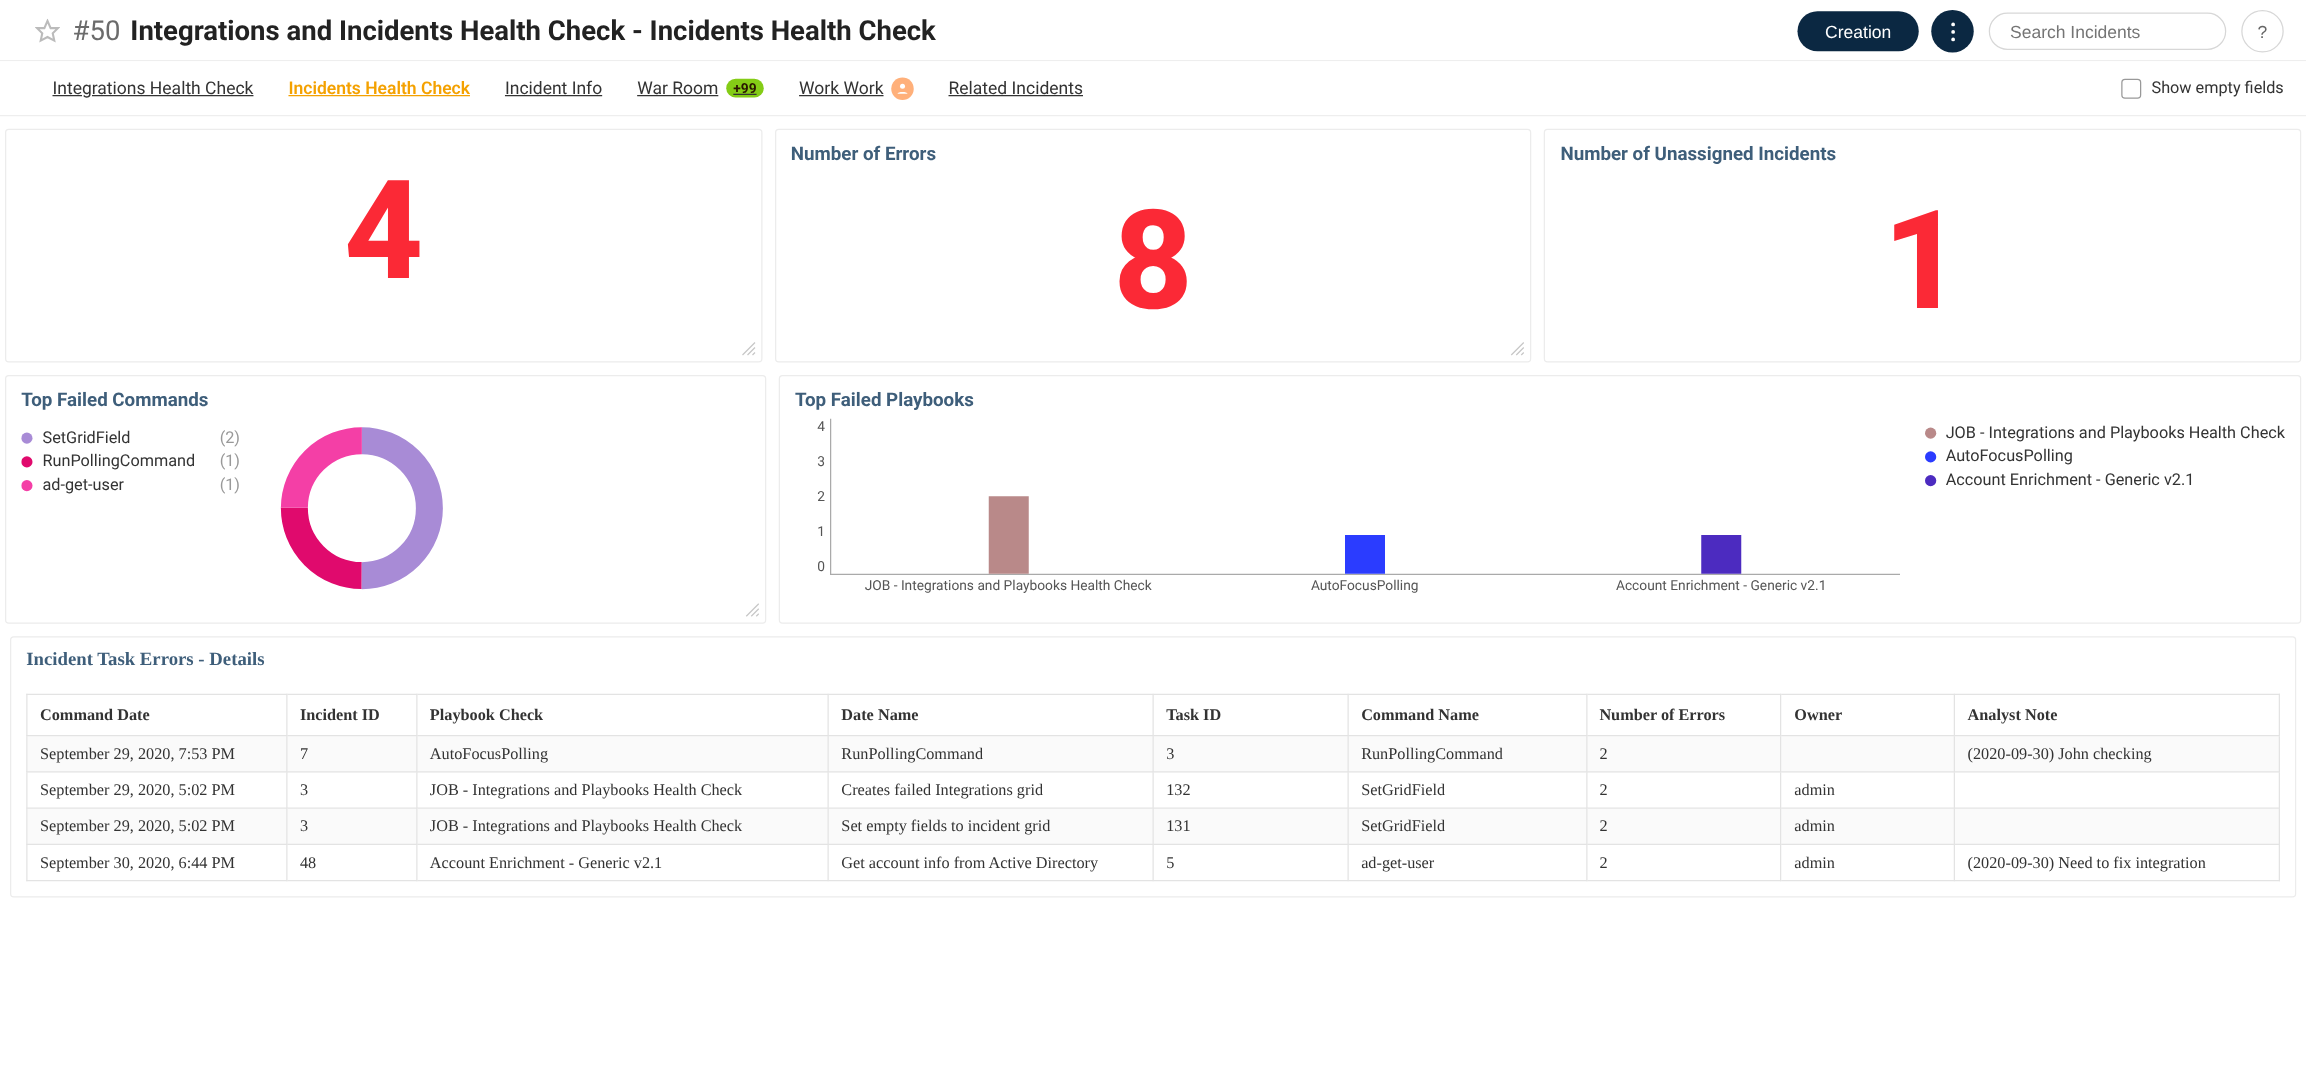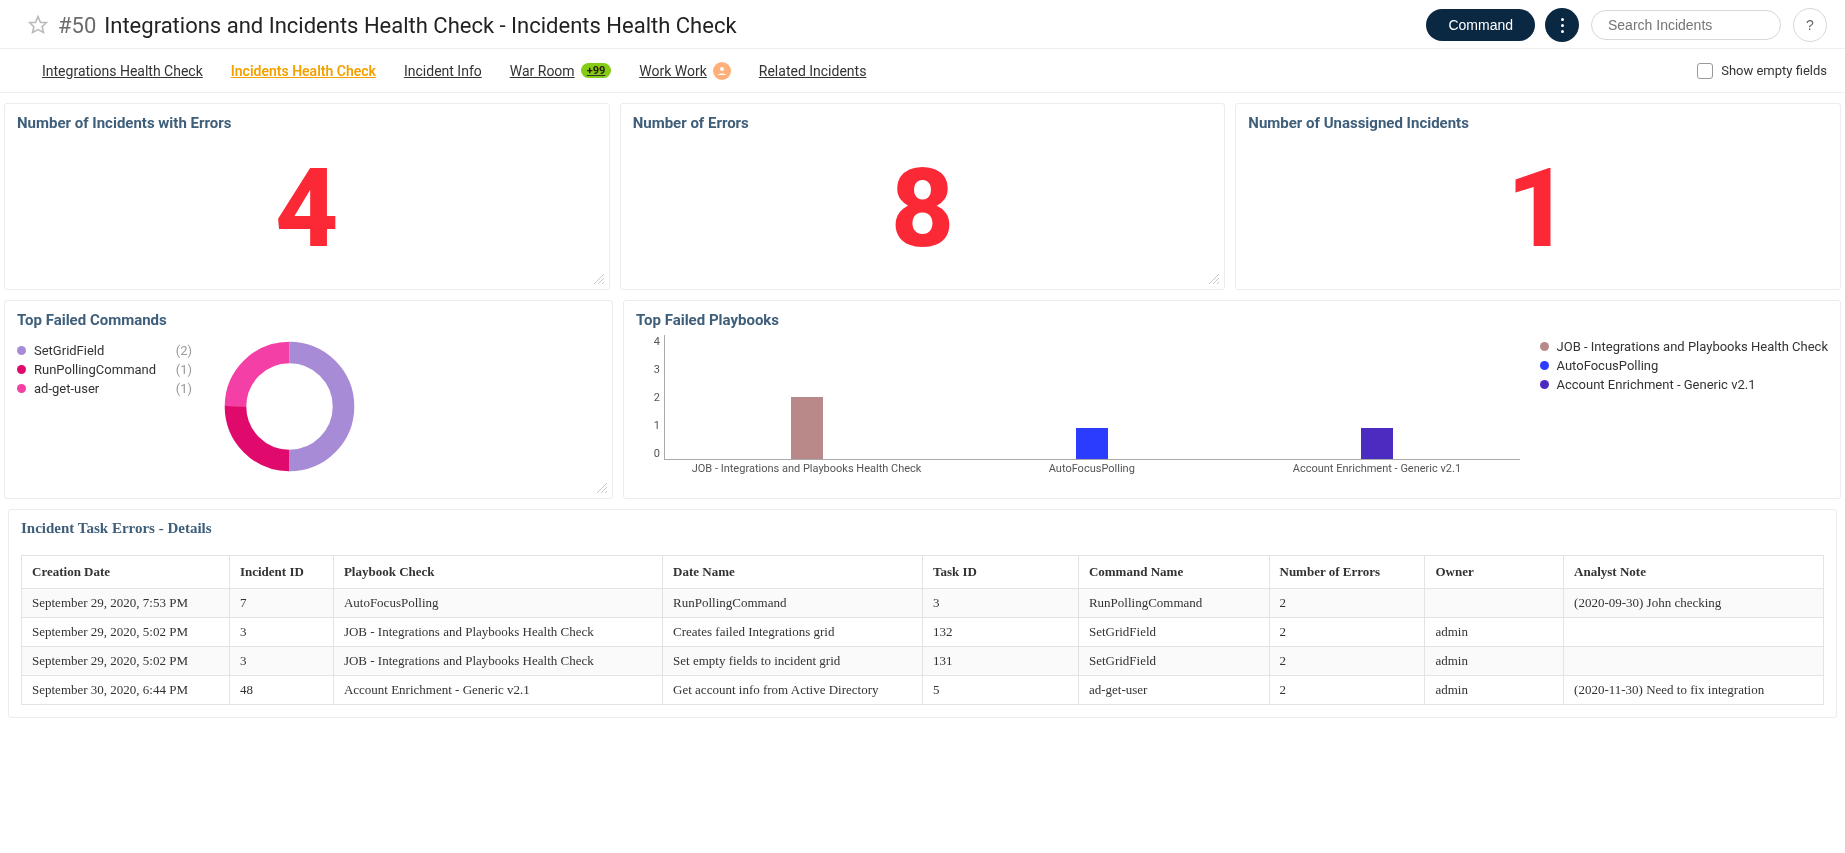--- a/index.html
+++ b/index.html
@@ -4,21 +4,21 @@
 <style>
   * { box-sizing: border-box; }
   html, body { margin: 0; padding: 0; font-family: -apple-system, BlinkMacSystemFont, "Segoe UI", Roboto, "Helvetica Neue", Arial, sans-serif; color: #333; background: #fff; }
   .page { width: 100%; }
 
   
   .hdr { display: flex; align-items: center; padding: 8px 18px 6px 28px; border-bottom: 1px solid #eee; }
   .star-icon { color: #bbb; margin-right: 10px; cursor: pointer; }
   .star-icon svg { width: 20px; height: 20px; display: block; }
   .hdr-num { font-size: 22px; font-weight: 400; color: #6b6b6b; margin-right: 8px; }
-  .hdr-title { font-size: 22px; font-weight: 400; color: #222; }
+  .hdr-title { font-size: 22px; font-weight: 700; color: #222; }
   .hdr-spacer { flex: 1; }
   .btn-actions {
     background: #0b2842; color: #fff; border: none;
     padding: 8px 22px; border-radius: 18px; font-size: 14px; cursor: pointer; margin-right: 10px;
   }
   .btn-icon-circle {
     width: 34px; height: 34px; border-radius: 50%; background: #0b2842; color: #fff;
     display: inline-flex; align-items: center; justify-content: center; margin-right: 12px; cursor: pointer; border: none;
   }
   .btn-icon-circle .dots { display: flex; flex-direction: column; gap: 3px; }
@@ -93,21 +93,21 @@
 
   <div class="hdr">
     <span class="star-icon">
       <svg viewBox="0 0 24 24" fill="none" stroke="currentColor" stroke-width="2">
           <polygon points="12 2 15 9 22 9 17 14 18.5 21 12 17.5 5.5 21 7 14 2 9 9 9 12 2"></polygon>
         </svg>
     </span>
     <span class="hdr-num">#50</span>
     <span class="hdr-title">Integrations and Incidents Health Check - Incidents Health Check</span>
     <span class="hdr-spacer"></span>
-    <button class="btn-actions">Command</button>
+    <button class="btn-actions">Creation</button>
     <button class="btn-icon-circle">
       <span class="dots">
           <span></span>
           <span></span>
           <span></span>
         </span>
     </button>
     <input class="search-pill" placeholder="Search Incidents" style="">
     <button class="help-circle">?</button>
   </div>
@@ -141,21 +141,20 @@
       <span class="tabs-spacer"></span>
     <label class="show-empty">
       <span class="checkbox"></span>
       <span>Show empty fields</span>
     </label>
   </div>
 
   <div class="body">
     <div class="row1">
       <div class="card">
-        <div class="card-title">Number of Incidents with Errors</div>
         <div class="big-number">4</div>
         <span class="resize-handle">
             <svg viewBox="0 0 12 12">
               <path d="M11 1 L1 11 M11 5 L5 11 M11 9 L9 11" stroke="currentColor" stroke-width="1"></path>
             </svg>
           </span>
       </div>
       <div class="card">
         <div class="card-title">Number of Errors</div>
         <div class="big-number">8</div>
@@ -272,21 +271,21 @@
             <col class="c-play">
             <col class="c-task">
           <col class="c-tid">
             <col class="c-cmd">
             <col class="c-ne">
             <col class="c-owner">
             <col class="c-note">
         </colgroup>
         <thead>
             <tr id="tbl-head">
-              <th>Creation Date</th>
+              <th>Command Date</th>
               <th>Incident ID</th>
               <th>Playbook Check</th>
               <th>Date Name</th>
               <th>Task ID</th>
               <th>Command Name</th>
               <th>Number of Errors</th>
               <th>Owner</th>
               <th>Analyst Note</th>
             </tr>
           </thead>
@@ -326,19 +325,19 @@
             </tr>
             <tr>
               <td>September 30, 2020, 6:44 PM</td>
               <td>48</td>
               <td>Account Enrichment - Generic v2.1</td>
               <td>Get account info from Active Directory</td>
               <td>5</td>
               <td>ad-get-user</td>
               <td>2</td>
               <td>admin</td>
-              <td>(2020-11-30) Need to fix integration</td>
+              <td>(2020-09-30) Need to fix integration</td>
             </tr>
           </tbody>
       </table>
     </div>
   </div>
 </div>
 
 </body></html>

